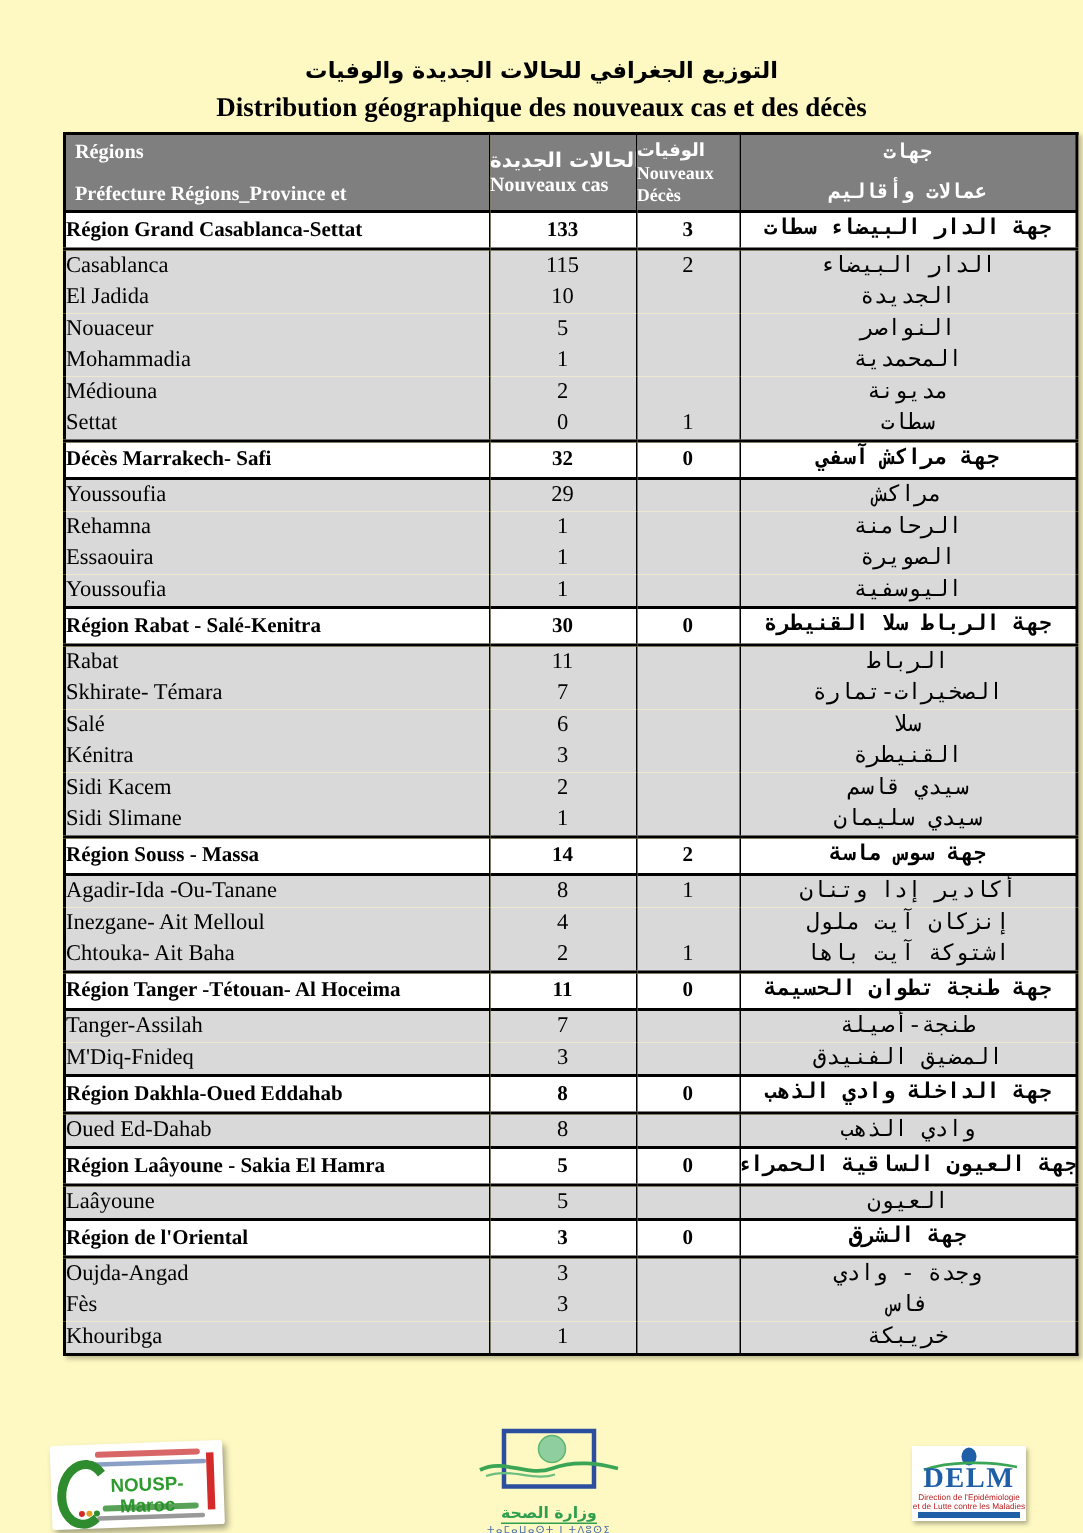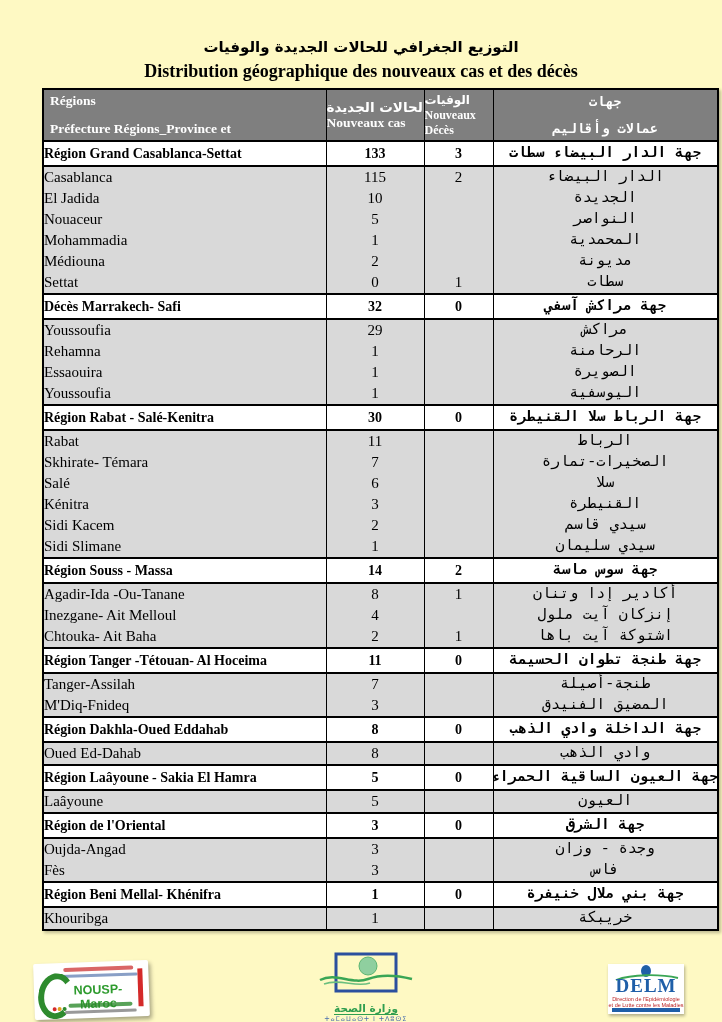--- a/index.html
+++ b/index.html
@@ -286,33 +286,27 @@
         <tr class="region">
           <td class="c1">Région de l'Oriental</td>
           <td class="c2">3</td>
           <td class="c3">0</td>
           <td class="c4" dir="rtl">جهة الشرق</td>
         </tr>
         <tr class="detail">
           <td class="c1">Oujda-Angad</td>
           <td class="c2">3</td>
           <td class="c3"></td>
-          <td class="c4" dir="rtl">وجدة - وزان</td>
+          <td class="c4" dir="rtl">وجدة - وادي</td>
         </tr>
         <tr class="detail">
           <td class="c1">Fès</td>
           <td class="c2">3</td>
           <td class="c3"></td>
           <td class="c4" dir="rtl">فاس</td>
-        </tr>
-        <tr class="region">
-          <td class="c1">Région Beni Mellal- Khénifra</td>
-          <td class="c2">1</td>
-          <td class="c3">0</td>
-          <td class="c4" dir="rtl">جهة بني ملال خنيفرة</td>
         </tr>
         <tr class="detail">
           <td class="c1">Khouribga</td>
           <td class="c2">1</td>
           <td class="c3"></td>
           <td class="c4" dir="rtl">خريبكة</td>
         </tr>
       </tbody>
   </table>
 

